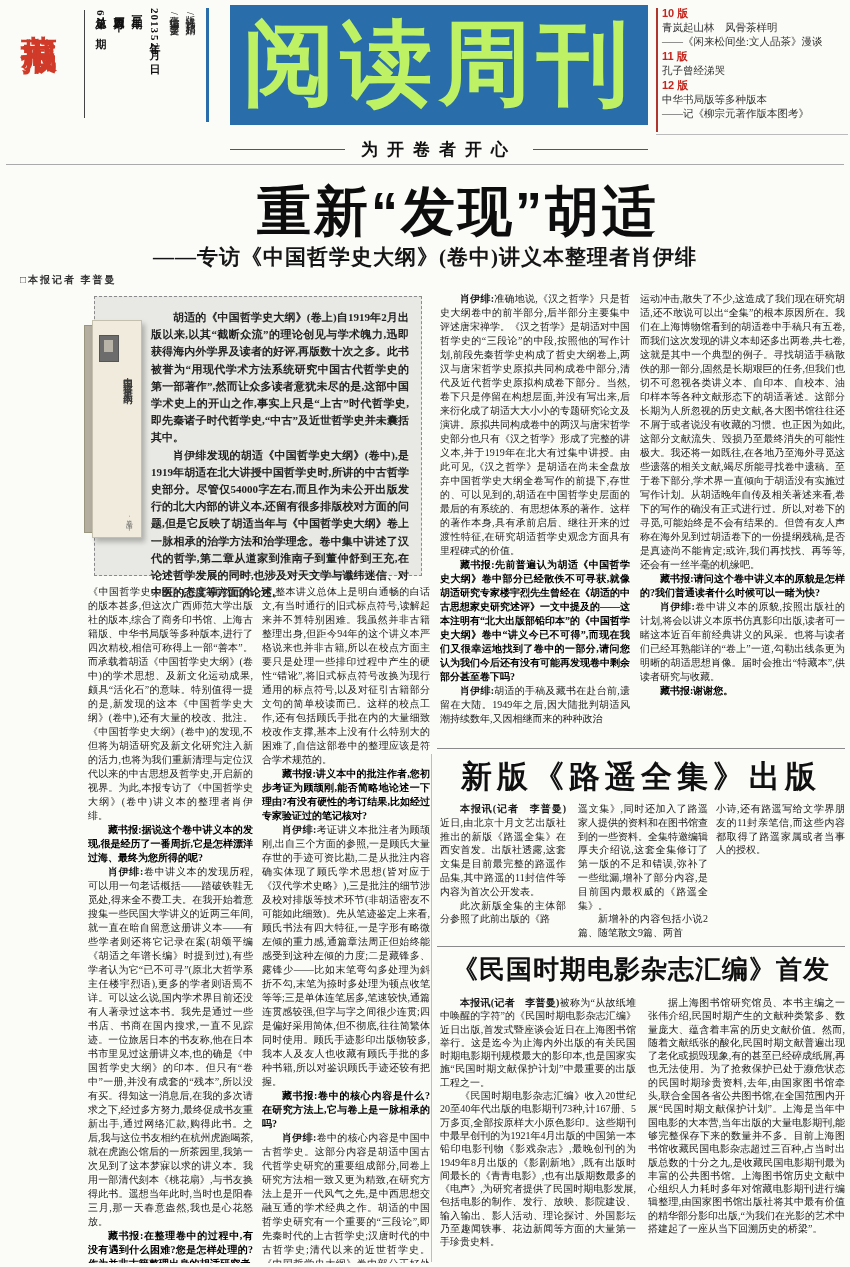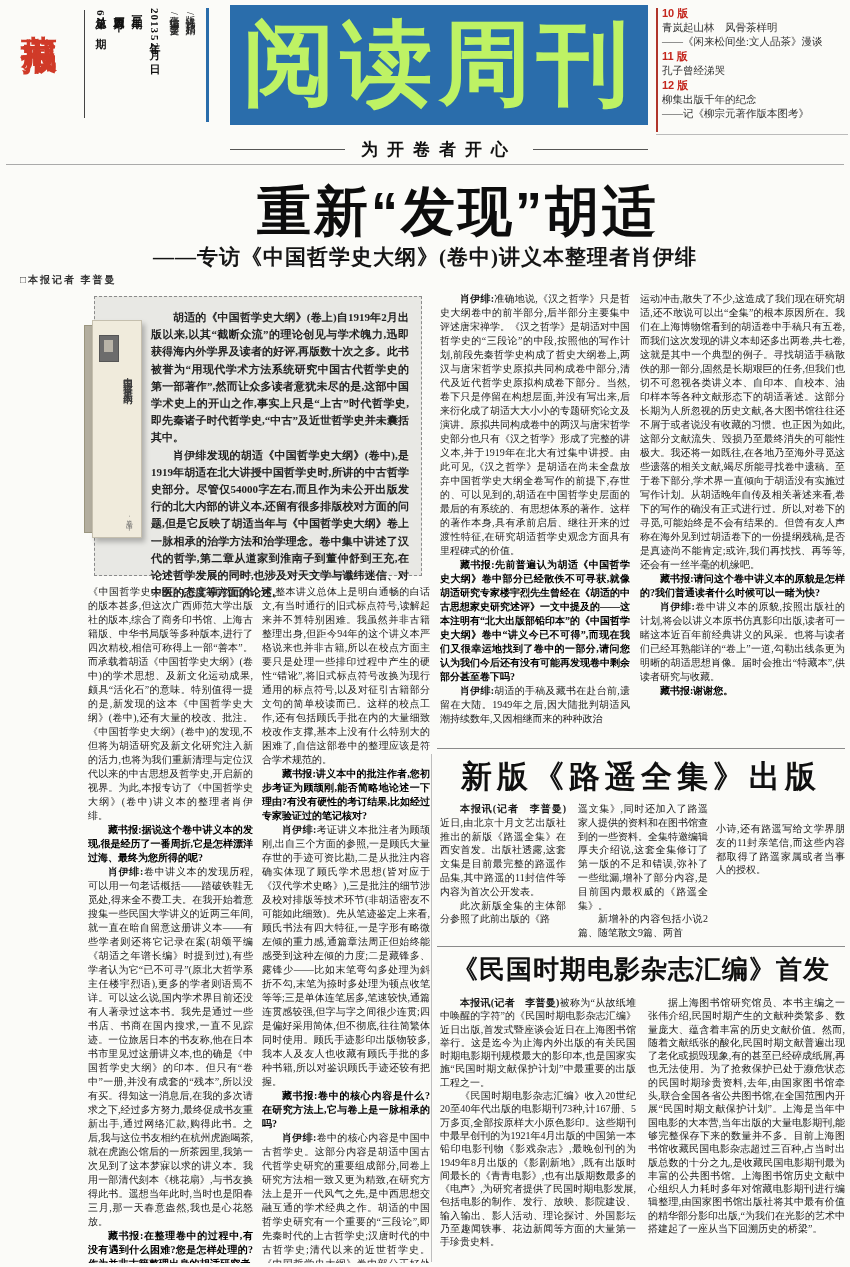--- a/index.html
+++ b/index.html
@@ -60,21 +60,21 @@
   .rule-h{position:absolute;background:#8a8a8a;height:1px;}
   #rule1{left:437px;top:748px;width:408px;}
   #rule2{left:437px;top:946px;width:408px;}
   .vline-sec{position:absolute;left:431px;top:754px;width:1px;height:508px;background:#bdbdbd;}
   .sec-head{position:absolute;text-align:center;font-weight:bold;color:#101010;font-family:"Liberation Serif",serif;white-space:nowrap;}
   #luyao-head{left:437px;top:756px;width:408px;font-size:31px;letter-spacing:5px;}
   #dy-head{left:437px;top:952px;width:408px;font-size:26px;letter-spacing:1px;}
   .seccol{position:absolute;overflow:hidden;font-size:10px;line-height:13.8px;color:#191919;}
   #ly1{left:440px;top:802px;width:126px;height:142px;}
   #ly2{left:578px;top:802px;width:130px;height:142px;}
-  #ly3{left:716px;top:802px;width:129px;height:142px;margin-top:20px;}
+  #ly3{left:716px;top:802px;width:129px;height:142px;}
   #dy1{left:440px;top:996px;width:196px;height:266px;line-height:13.3px;}
   #dy2{left:648px;top:996px;width:197px;height:266px;line-height:13.3px;}
 </style>
 </head>
 <body>
 
 <div id="page">
 
   <div class="seal">藏书报</div>
   <div class="vline-dark"></div>
@@ -91,21 +91,21 @@
   <div class="vline-blue"></div>
   <div class="weekly">阅读周刊</div>
   <div class="vline-red"></div>
   <div class="idx">
       <div class="pg">10 版</div>
       <div>青岚起山林　风骨茶样明</div>
       <div>——《闲来松间坐:文人品茶》漫谈</div>
       <div class="pg">11 版</div>
       <div>孔子曾经涕哭</div>
       <div class="pg">12 版</div>
-      <div>柳集出版千年的纪念</div>
+      <div>中华书局版等多种版本</div>
       <div>——记《柳宗元著作版本图考》</div>
     </div>
   <div class="idx-rule"></div>
   <div class="slogan-row">
     <div class="slogan-line"></div>
     <div class="slogan">为开卷者开心</div>
     <div class="slogan-line"></div>
   </div>
   <div class="header-rule"></div>
 

